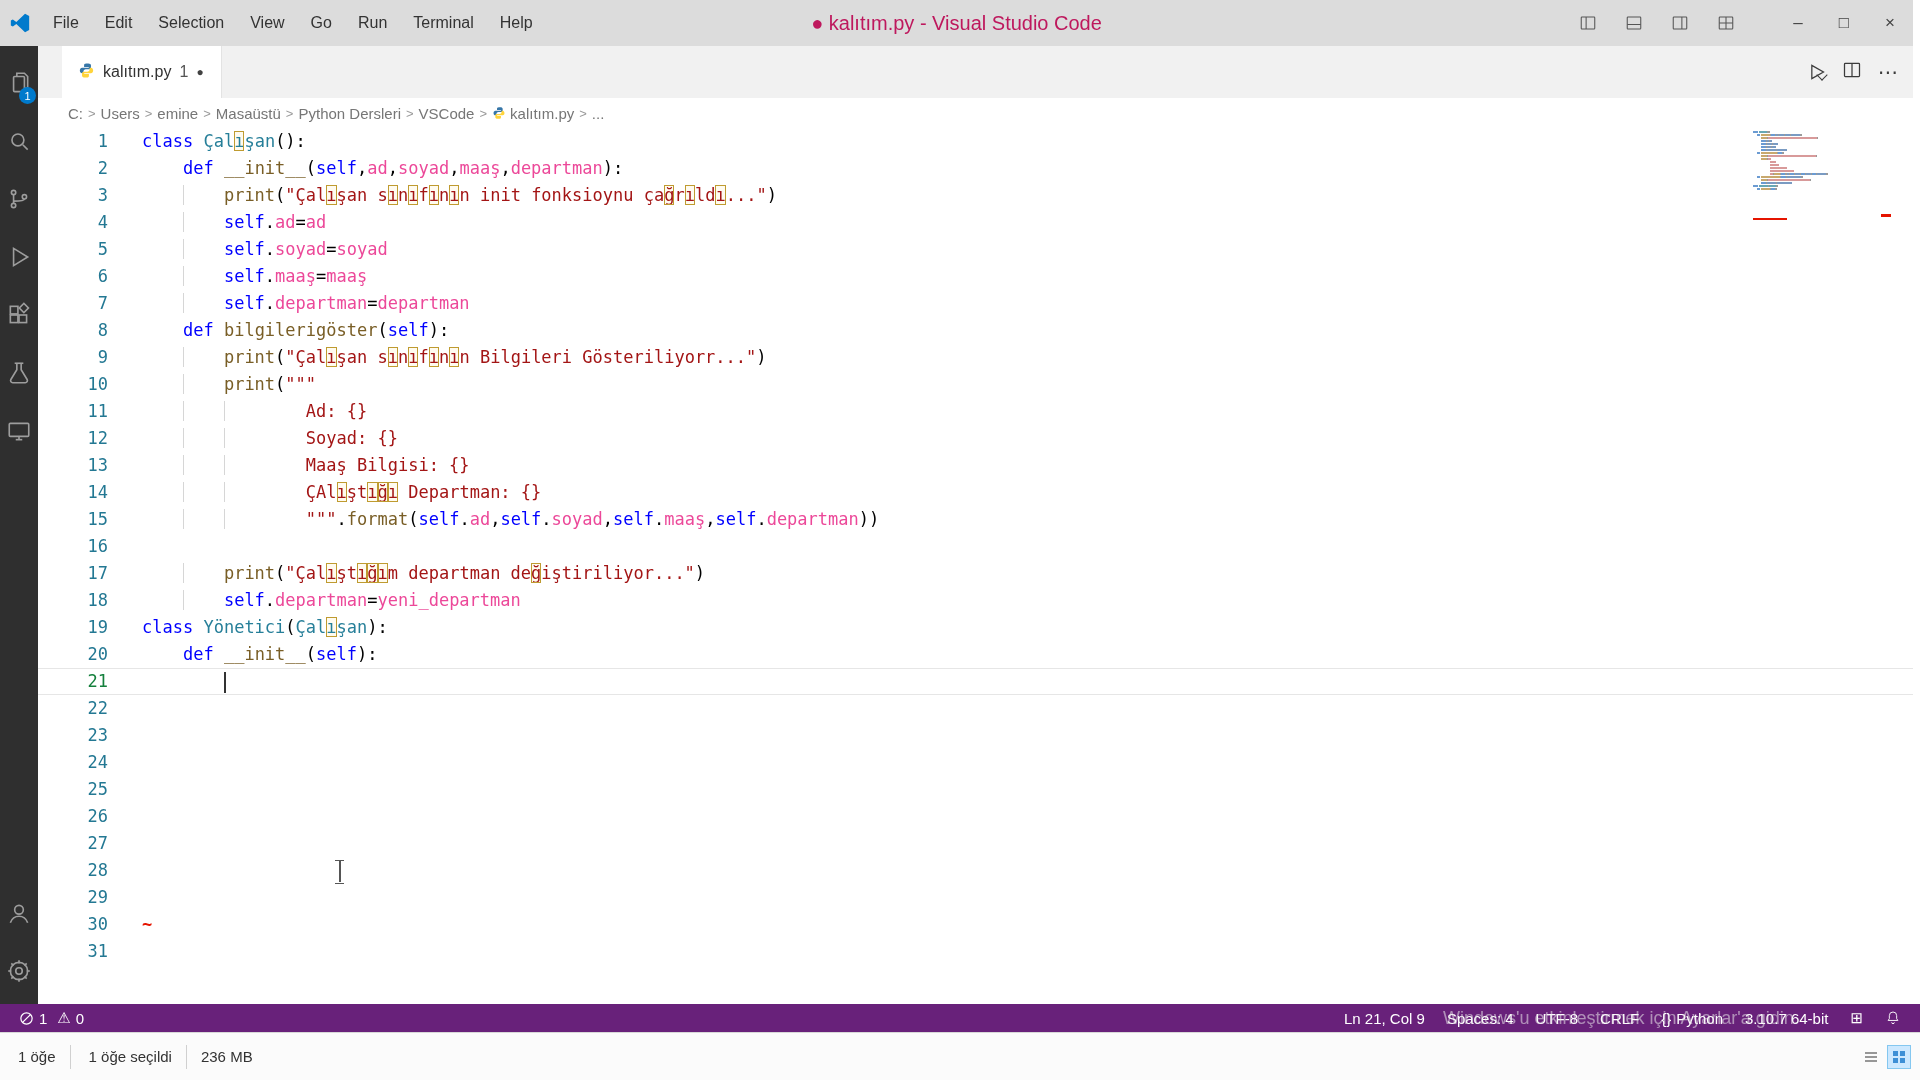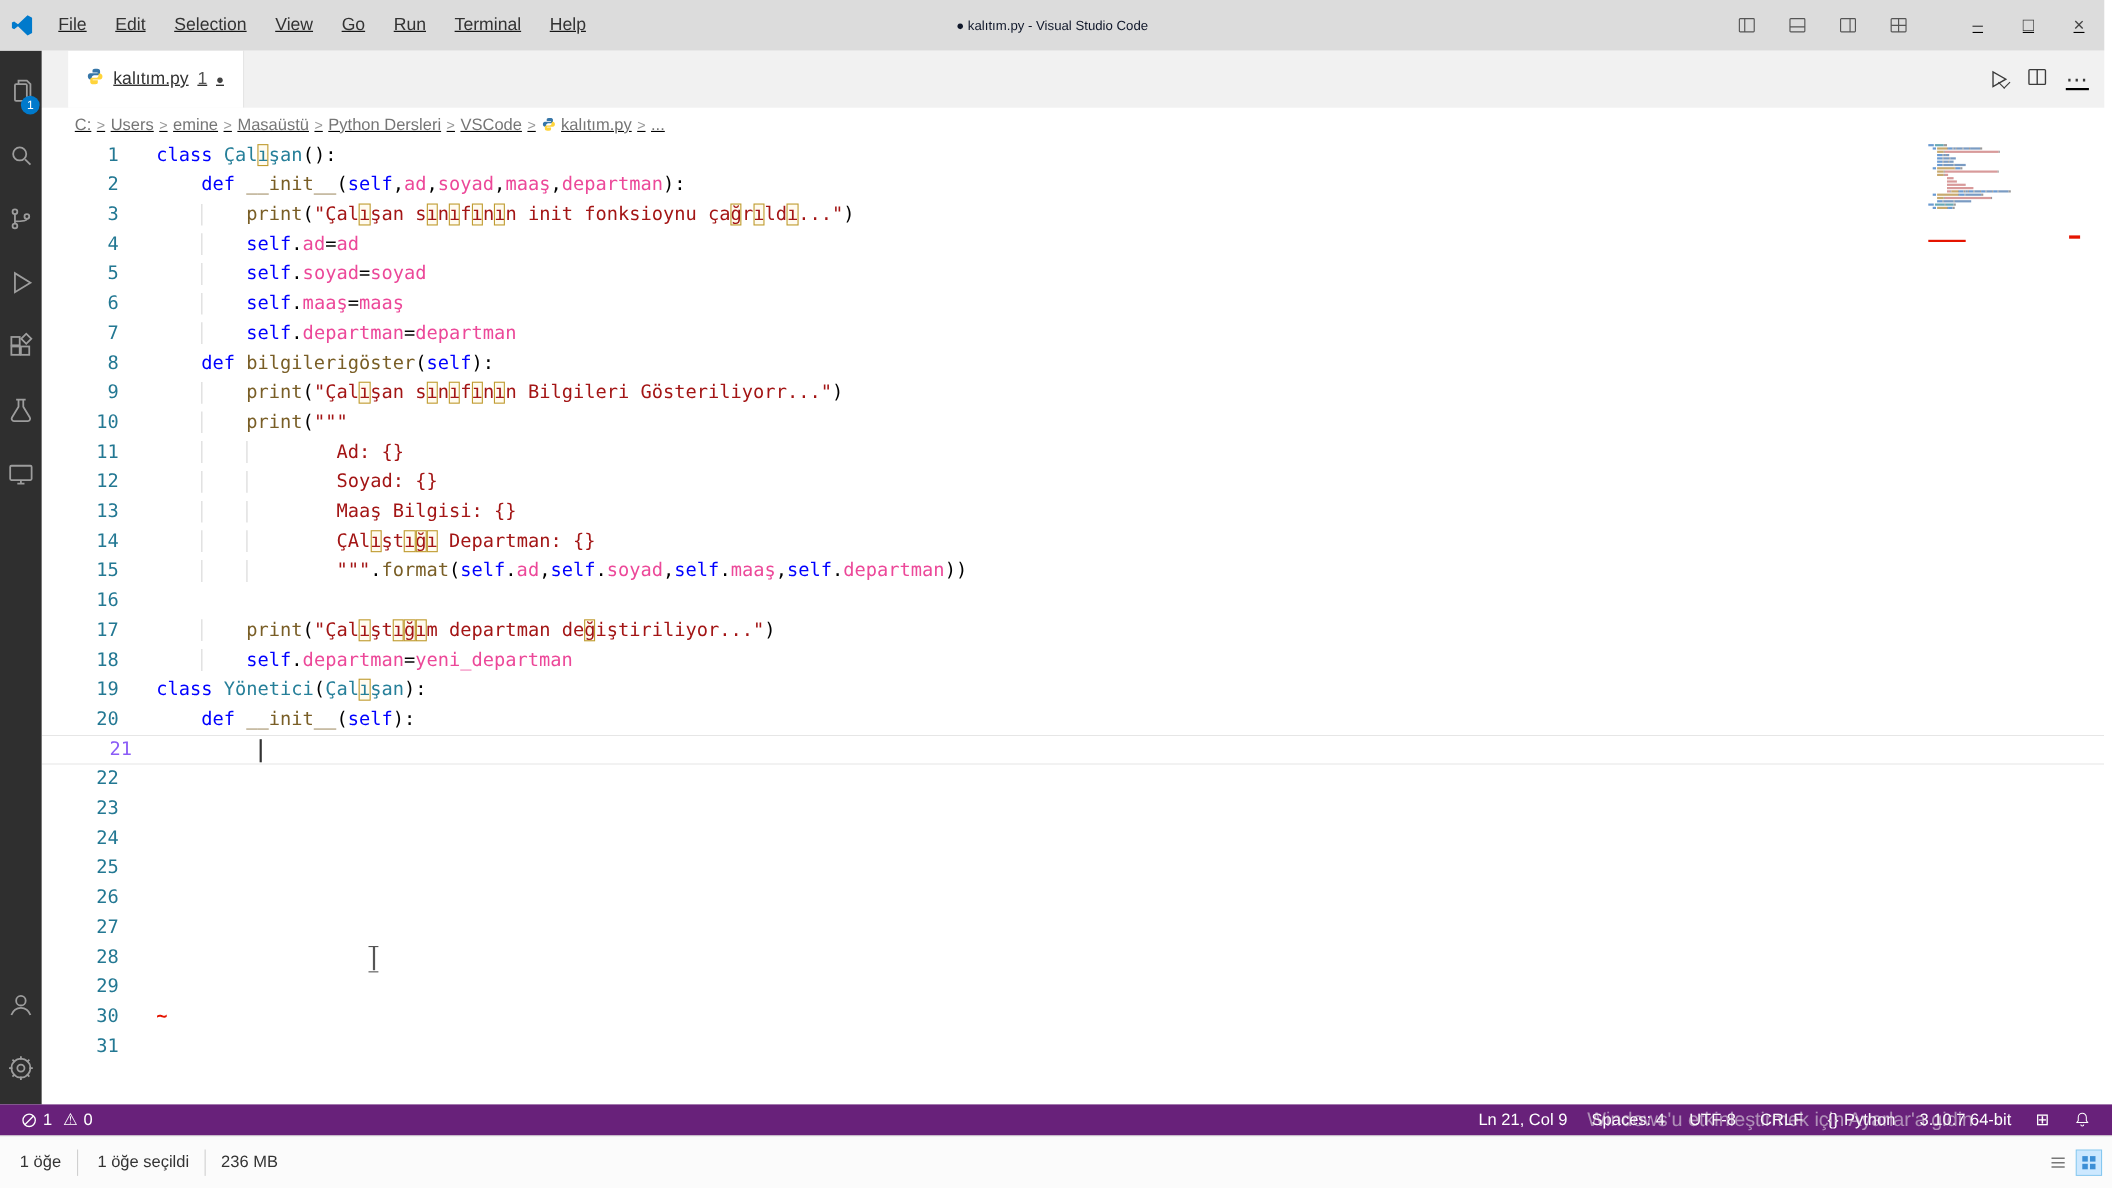--- a/index.html
+++ b/index.html
@@ -1,26 +1,26 @@
 <!DOCTYPE html>
 <html><head>
 <meta charset="utf-8">
 <style>
   * { margin:0; padding:0; box-sizing:border-box; }
   html,body { width:1920px; height:1080px; overflow:hidden; background:#fff;
     font-family:"Liberation Sans","DejaVu Sans",sans-serif; }
-  .screen { position:relative; width:1913px; height:1080px;text-decoration:underline; }
+  .screen { position:relative; width:1913px; height:1080px; }
 
   
   .titlebar { height:46px; background:#dcdcdc; display:flex; align-items:center;
     color:#333; font-size:16px; position:relative; }
   .vscode-logo { width:40px; height:46px; display:flex; align-items:center; justify-content:center; }
   .menu-bar { display:flex; height:100%; align-items:center; }
   .menu-item { padding:0 13px; height:100%; display:flex; align-items:center; cursor:default; }
-  .title-center { position:absolute; left:50%; transform:translateX(-50%); font-size:12px; color:#0f172a; white-space:nowrap; }
+  .title-center { position:absolute; left:50%; transform:translateX(-50%); font-size:20px; color:#be185d; white-space:nowrap; }
   .win-controls { margin-left:auto; display:flex; height:100%; align-items:center; }
   .wc { width:46px; height:46px; display:flex; align-items:center; justify-content:center; color:#444; font-size:17px; }
   .wc svg { stroke:#555; fill:none; stroke-width:1.4; }
   .wc-gap { width:26px; }
 
   
   .main { display:flex; height:958px; }
 
   
   .activitybar { width:38px; background:#2f2f2f; display:flex; flex-direction:column; align-items:center; padding-top:8px; }
@@ -51,21 +51,21 @@
   .bc-sep { color:#9a9a9a; font-size:13px; }
   .bc-item { display:flex; align-items:center; gap:4px; }
 
   
   .editor { flex:1; position:relative; background:#fff; overflow:hidden;
     font-family:"DejaVu Sans Mono",monospace; font-size:17px; line-height:27px; }
   .lines { position:absolute; inset:0; }
   .line { display:flex; height:27px; white-space:pre; }
   .line.current { box-shadow:inset 0 1px 0 #e6e6e6, inset 0 -1px 0 #e6e6e6; }
   .ln { width:70px; text-align:right; color:#237893; flex:none; user-select:none; }
-  .line.current .ln { color:#8b5cf6;margin-left:12px; }
+  .line.current .ln { color:#15803d; }
   .codetext { padding-left:34px; color:#000; }
   .t-kw { color:#0000ff; }
   .t-cls { color:#267f99; }
   .t-fn { color:#795e26; }
   .t-self { color:#0000ff; }
   .t-var { color:#ec4899; }
   .t-str { color:#a31515; }
   .t-pl { color:#000; }
   .t-ig { box-shadow:inset 1px 0 0 #d6d6d6; }
   .t-sqg { color:#e51400; font-weight:bold; }

